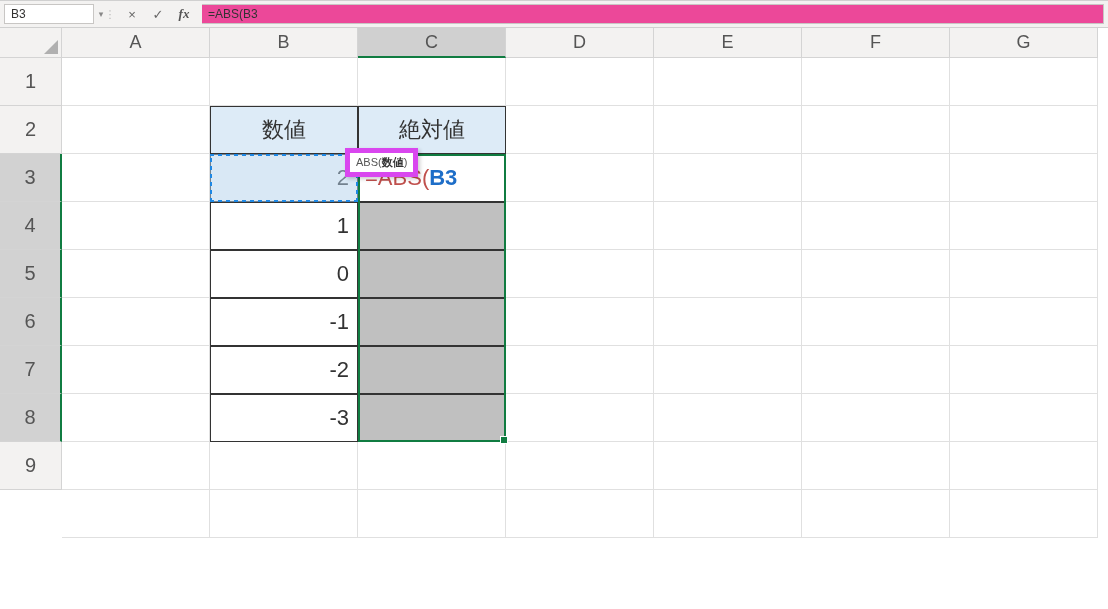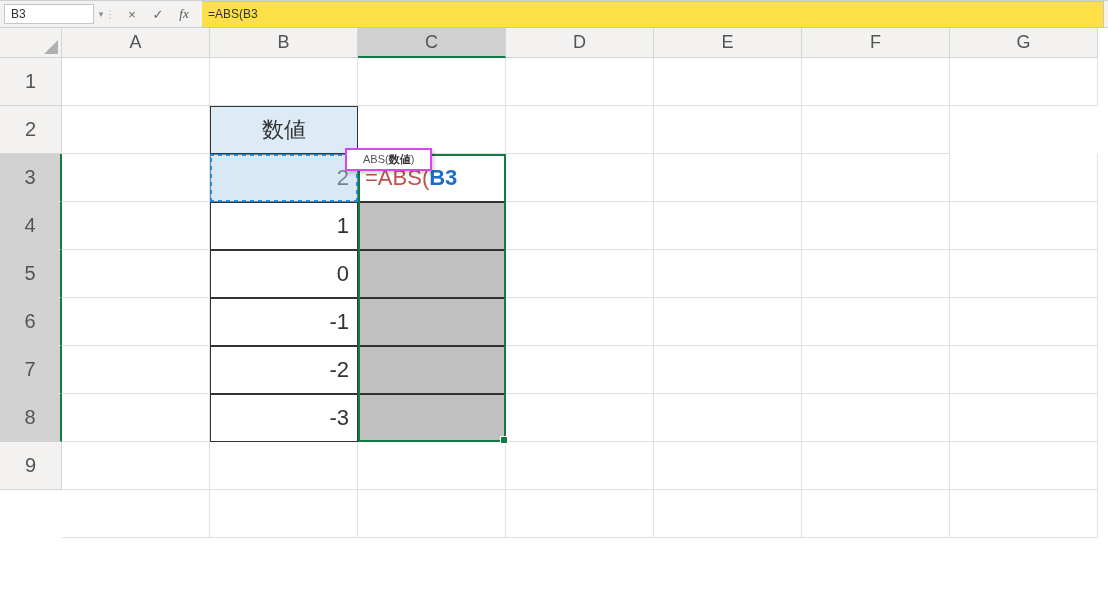--- a/index.html
+++ b/index.html
@@ -58,25 +58,26 @@
     display:flex;align-items:center;justify-content:center;
     color:#666;
     font-size:13px;
     cursor: pointer;
   }
   .fx {
     font-style: italic;
     font-family: "Times New Roman", serif;
     font-size: 13px;
     color:#555;
+    font-weight:bold;
   }
   .formula-input {
     flex: 1;
-    height: 27px;
-    background: #fde047;
+    height: 20px;
+    background: #ec4899;
     border: 1px solid #c8c6c4;
     border-left: none;
     padding: 0 6px;
     font-size: 12px;
     display:flex;align-items:center;
     color:#333;
   }
   .selectall {
     position:absolute;
     left:0; top:28px;
@@ -226,23 +227,23 @@
   .f-fn { color:#c0504d; }
   .f-par { color:#c0504d; }
   .f-ref { color:#1e6ec8; font-weight:bold; }
 
   
   .tooltip {
     position:absolute;
     left: 345px;
     top: 148px;
     background: #ffffff;
-    border: 2px solid #d946ef;
+    border: 5px solid #d946ef;
     font-size: 11px;
-    padding: 2px 16px;
+    padding: 2px 6px;
     z-index: 60;
     box-shadow: 2px 2px 4px rgba(0,0,0,0.2);
     color:#555;
   }
   .tooltip b { font-weight:bold; color:#333;}
 
 </style>
 </head>
 <body>
 
@@ -290,20 +291,21 @@
     <div class="cell"></div>
     <div class="cell"></div>
     <div class="cell"></div>
     <div class="cell"></div>
     <div class="cell"></div>
   </div>
 
   <div class="row">
     <div class="cell"></div>
     <div class="cell thcell">数値</div>
+    <div class="cell thcell">絶対値</div>
     <div class="cell"></div>
     <div class="cell"></div>
     <div class="cell"></div>
     <div class="cell"></div>
   </div>
 
   <div class="row">
     <div class="cell"></div>
     <div class="cell dcell">2</div>
     <div class="cell" style="border:1px solid #333;"></div>

